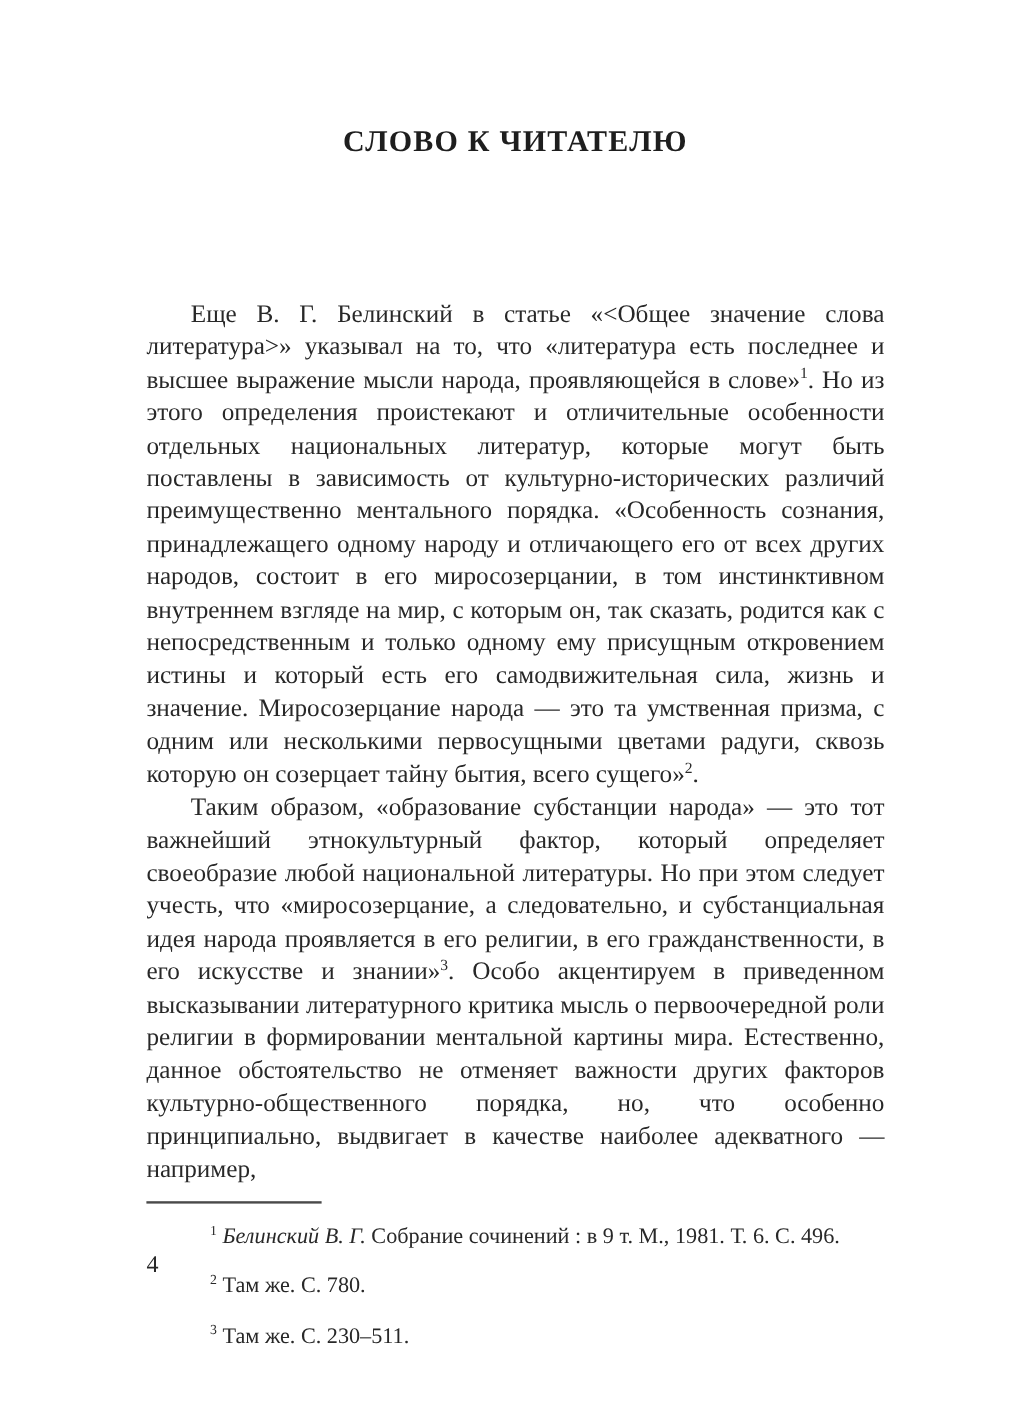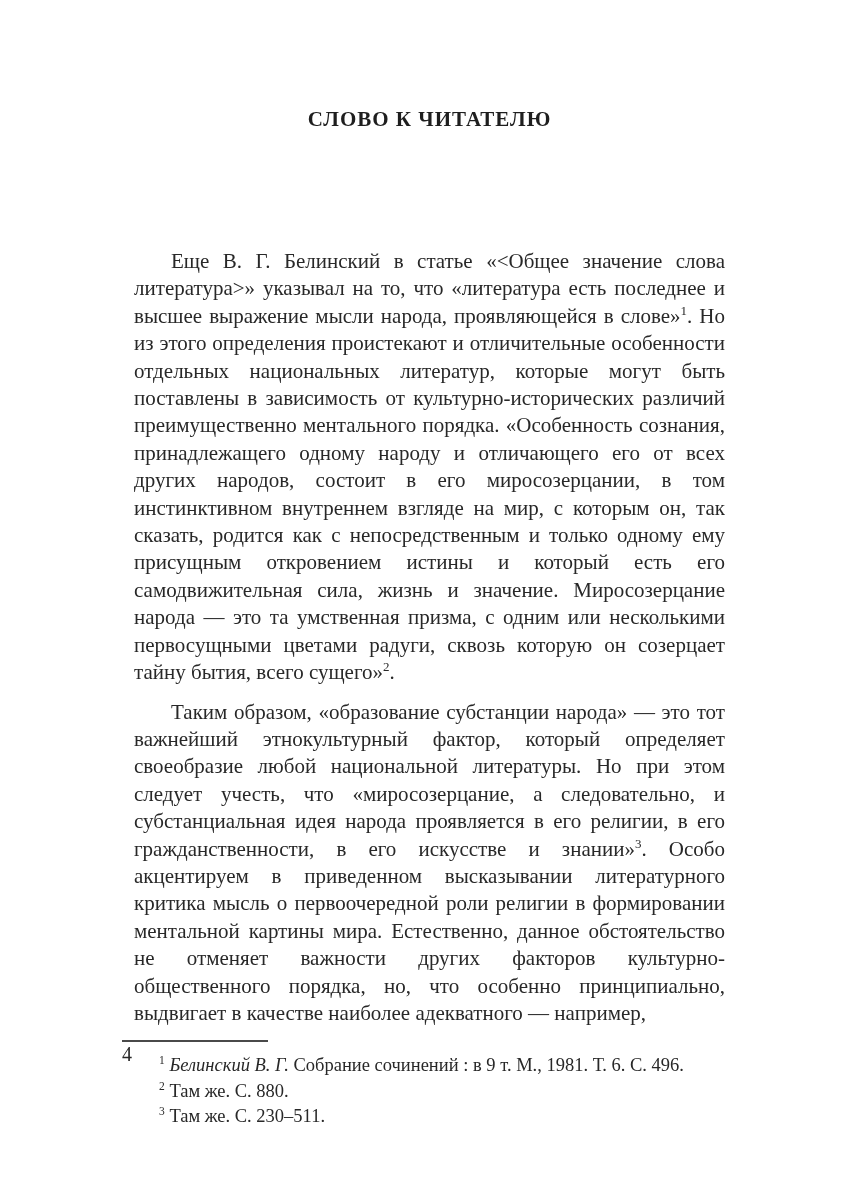--- a/index.html
+++ b/index.html
@@ -17,32 +17,32 @@
     position: relative;
     box-sizing: border-box;
     width: 857px;
     height: 1182px;
     padding: 103px 120px 0 122px;
     overflow: hidden;
     background: #ffffff;
   }
   .title {
     margin: 0;
-    font-size: 21px;
+    font-size: 25px;
     line-height: 32px;
     font-weight: bold;
     text-align: center;
     letter-spacing: 1px;
     color: #1e1e1e;
   }
   .body-text {
     margin-top: 113px;
   }
   p.para {
-    margin: 12px;
+    margin: 0;
     font-size: 21px;
     line-height: 27.4px;
     text-align: justify;
     text-indent: 37px;
     hyphens: auto;
     -webkit-hyphens: auto;
     color: #282828;
   }
   sup.fn-ref {
     font-size: 13px;
@@ -54,21 +54,21 @@
     background: #4a4a4a;
     border: none;
     margin: 13px 0 11px 0;
   }
   .footnotes {
     font-size: 18.5px;
     line-height: 25.5px;
     color: #282828;
   }
   p.footnote {
-    margin: 0;
+    margin: 16px;
     text-indent: 37px;
     text-align: left;
   }
   p.footnote sup {
     font-size: 11.5px;
     line-height: 0;
   }
   .page-number {
     position: absolute;
     left: 122px;
@@ -86,19 +86,19 @@
 
   <div class="body-text">
     <p class="para" lang="ru"><span>Еще В. Г. Белинский в статье «&lt;Общее значение слова литература&gt;» указывал на то, что «литература есть последнее и высшее выражение мысли народа, проявляющейся в слове»</span><sup class="fn-ref">1</sup><span>. Но из этого определения проистекают и отличительные особенности отдельных национальных литератур, которые могут быть поставлены в зависимость от культурно-исторических различий преимущественно ментального порядка. «Особенность сознания, принадлежащего одному народу и отличающего его от всех других народов, состоит в его миросозерцании, в том инстинктивном внутреннем взгляде на мир, с которым он, так сказать, родится как с непосредственным и только одному ему присущным откровением истины и который есть его самодвижительная сила, жизнь и значение. Миросозерцание народа — это та умственная призма, с одним или несколькими первосущными цветами радуги, сквозь которую он созерцает тайну бытия, всего сущего»</span><sup class="fn-ref">2</sup><span>.</span></p>
     <p class="para" lang="ru"><span>Таким образом, «образование субстанции народа» — это тот важнейший этнокультурный фактор, который определяет своеобразие любой национальной литературы. Но при этом следует учесть, что «миросозерцание, а следовательно, и субстанциальная идея народа проявляется в его религии, в его гражданственности, в его искусстве и знании»</span><sup class="fn-ref">3</sup><span>. Особо акцентируем в приведенном высказывании литературного критика мысль о первоочередной роли религии в формировании ментальной картины мира. Естественно, данное обстоятельство не отменяет важности других факторов культурно-общественного порядка, но, что особенно принципиально, выдвигает в качестве наиболее адекватного — например,</span></p>
   </div>
 
   <hr class="fn-rule">
 
   <div class="footnotes">
     <p class="footnote" lang="ru"><sup>1</sup> <i>Белинский В. Г.</i><span> Собрание сочинений : в 9 т. М., 1981. Т. 6. С. 496.</span></p>
-    <p class="footnote" lang="ru"><sup>2</sup> <i></i><span>Там же. С. 880.</span></p>
+    <p class="footnote" lang="ru"><sup>2</sup> <i></i><span>Там же. С. 780.</span></p>
     <p class="footnote" lang="ru"><sup>3</sup> <i></i><span>Там же. С. 230–511.</span></p>
   </div>
 
   <div class="page-number">4</div>
 
 </div>
 
 </body></html>

